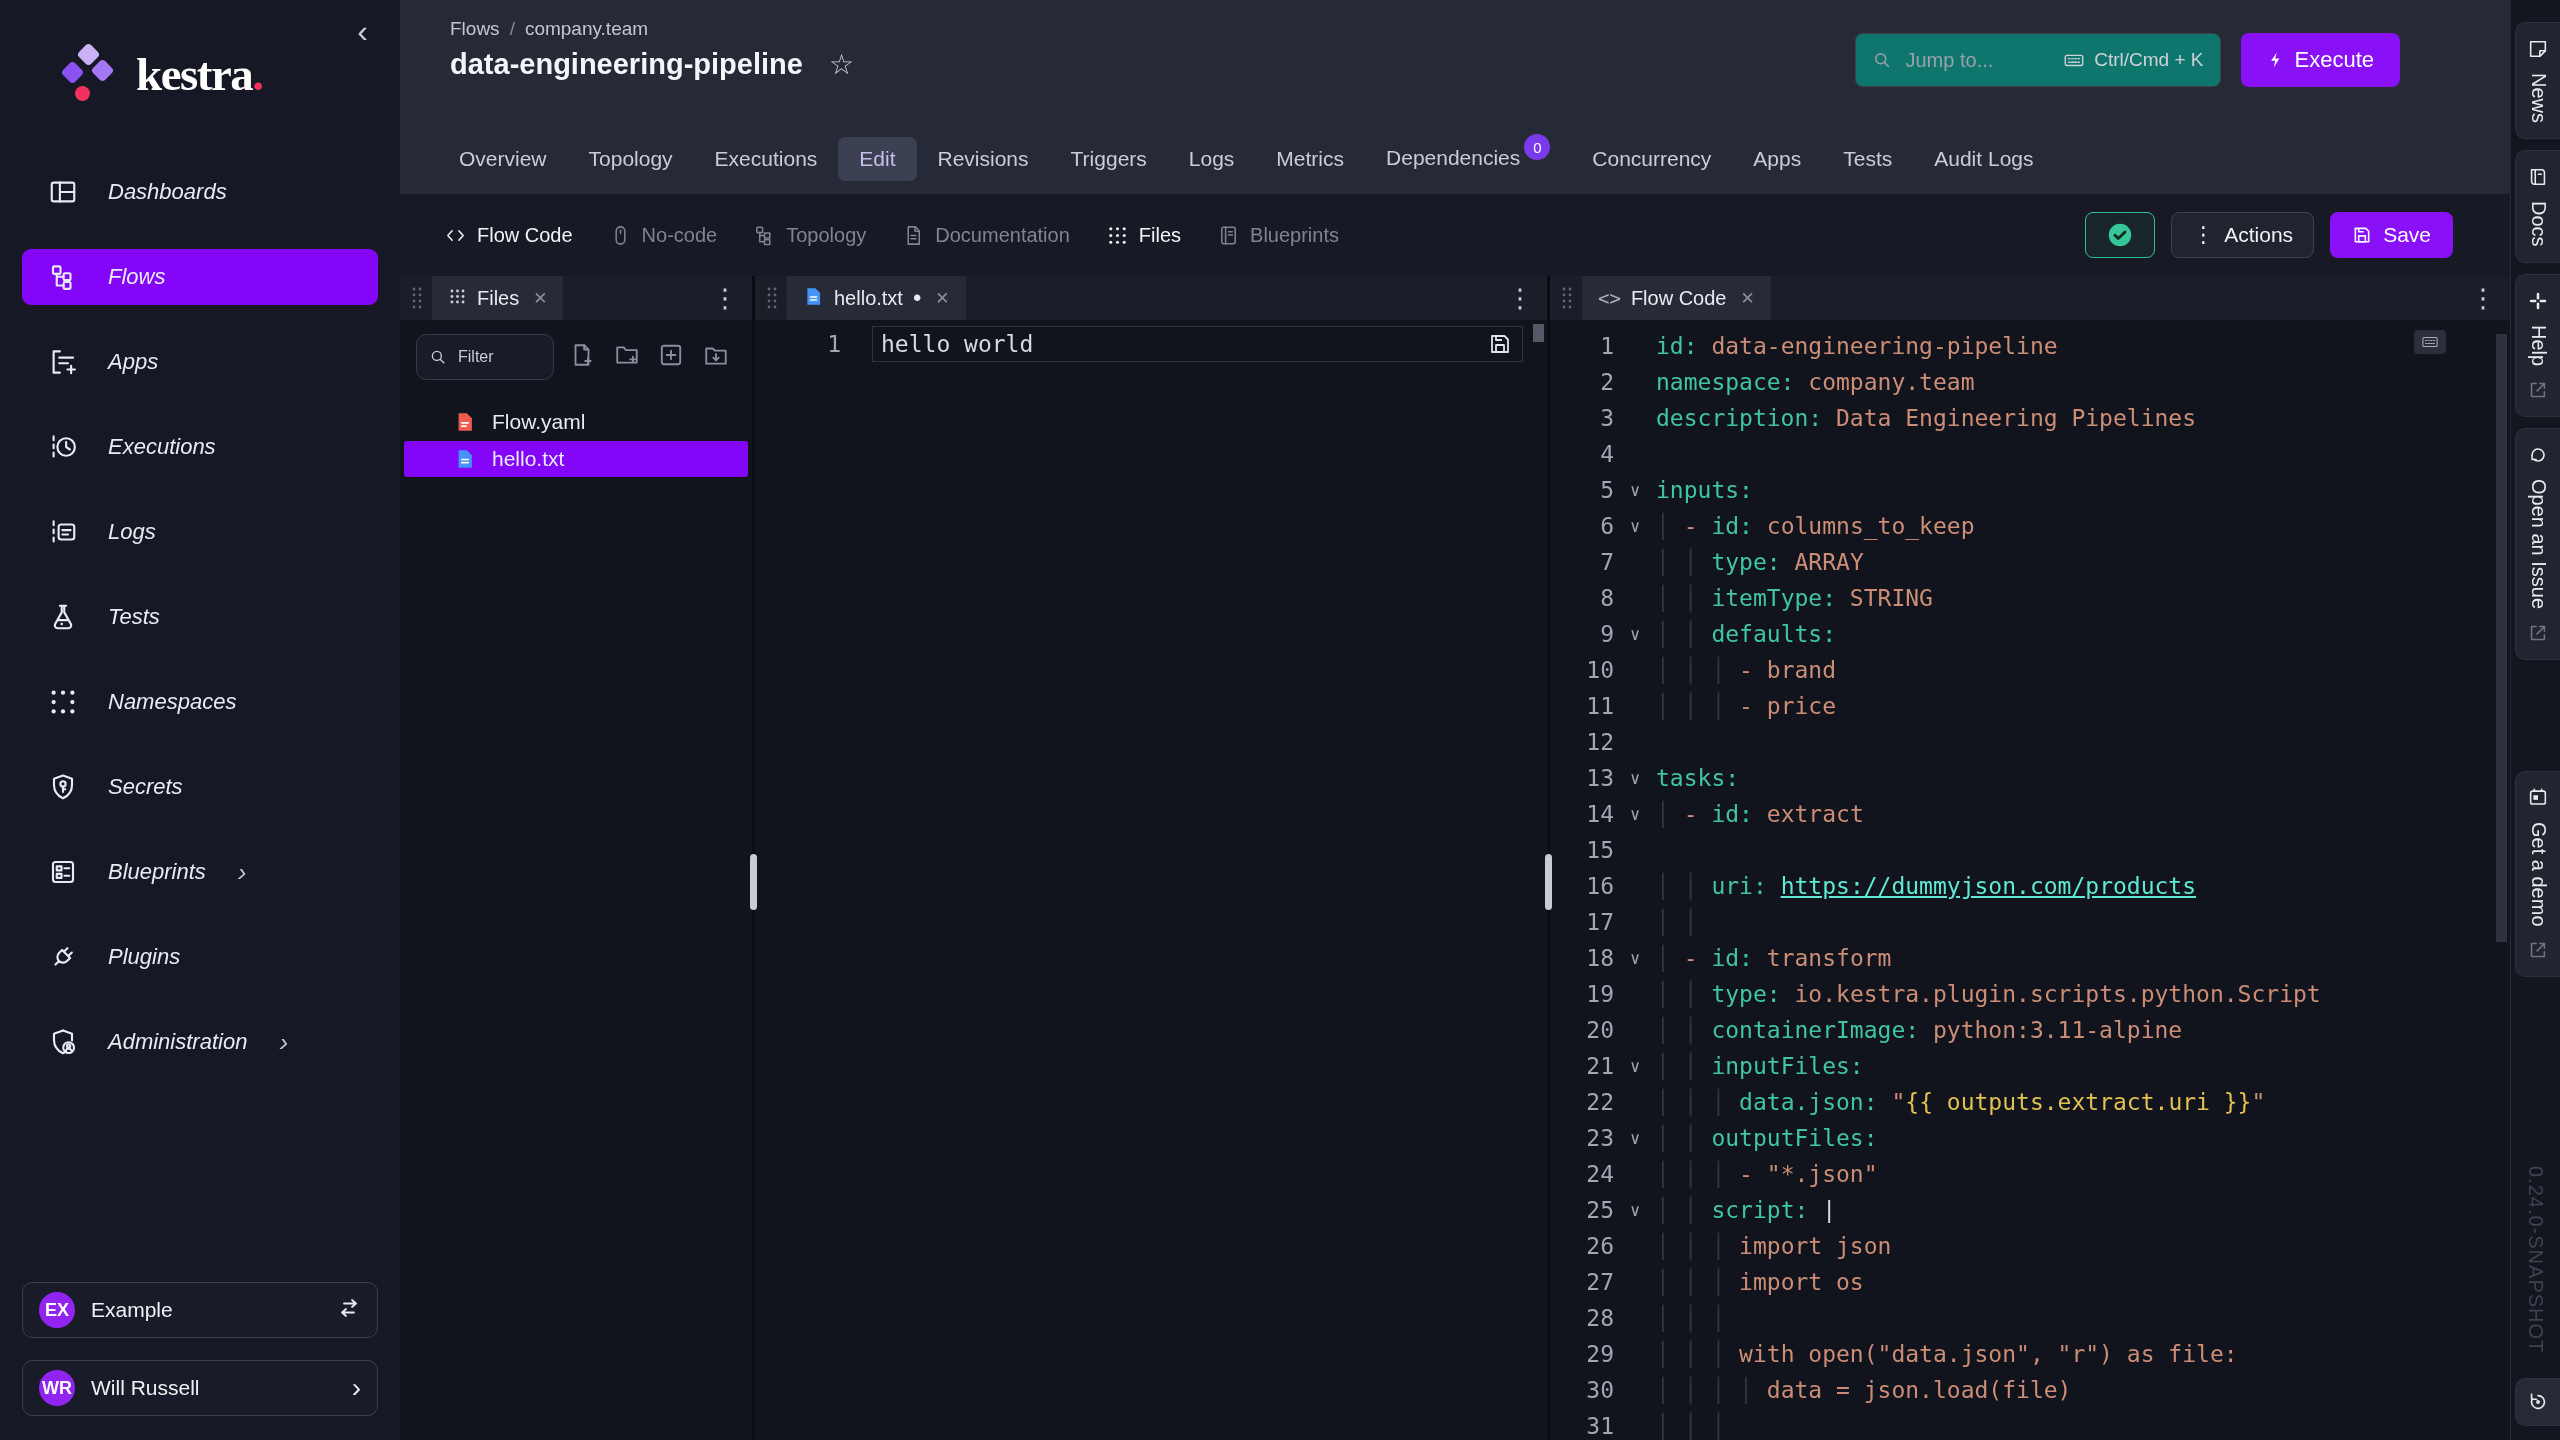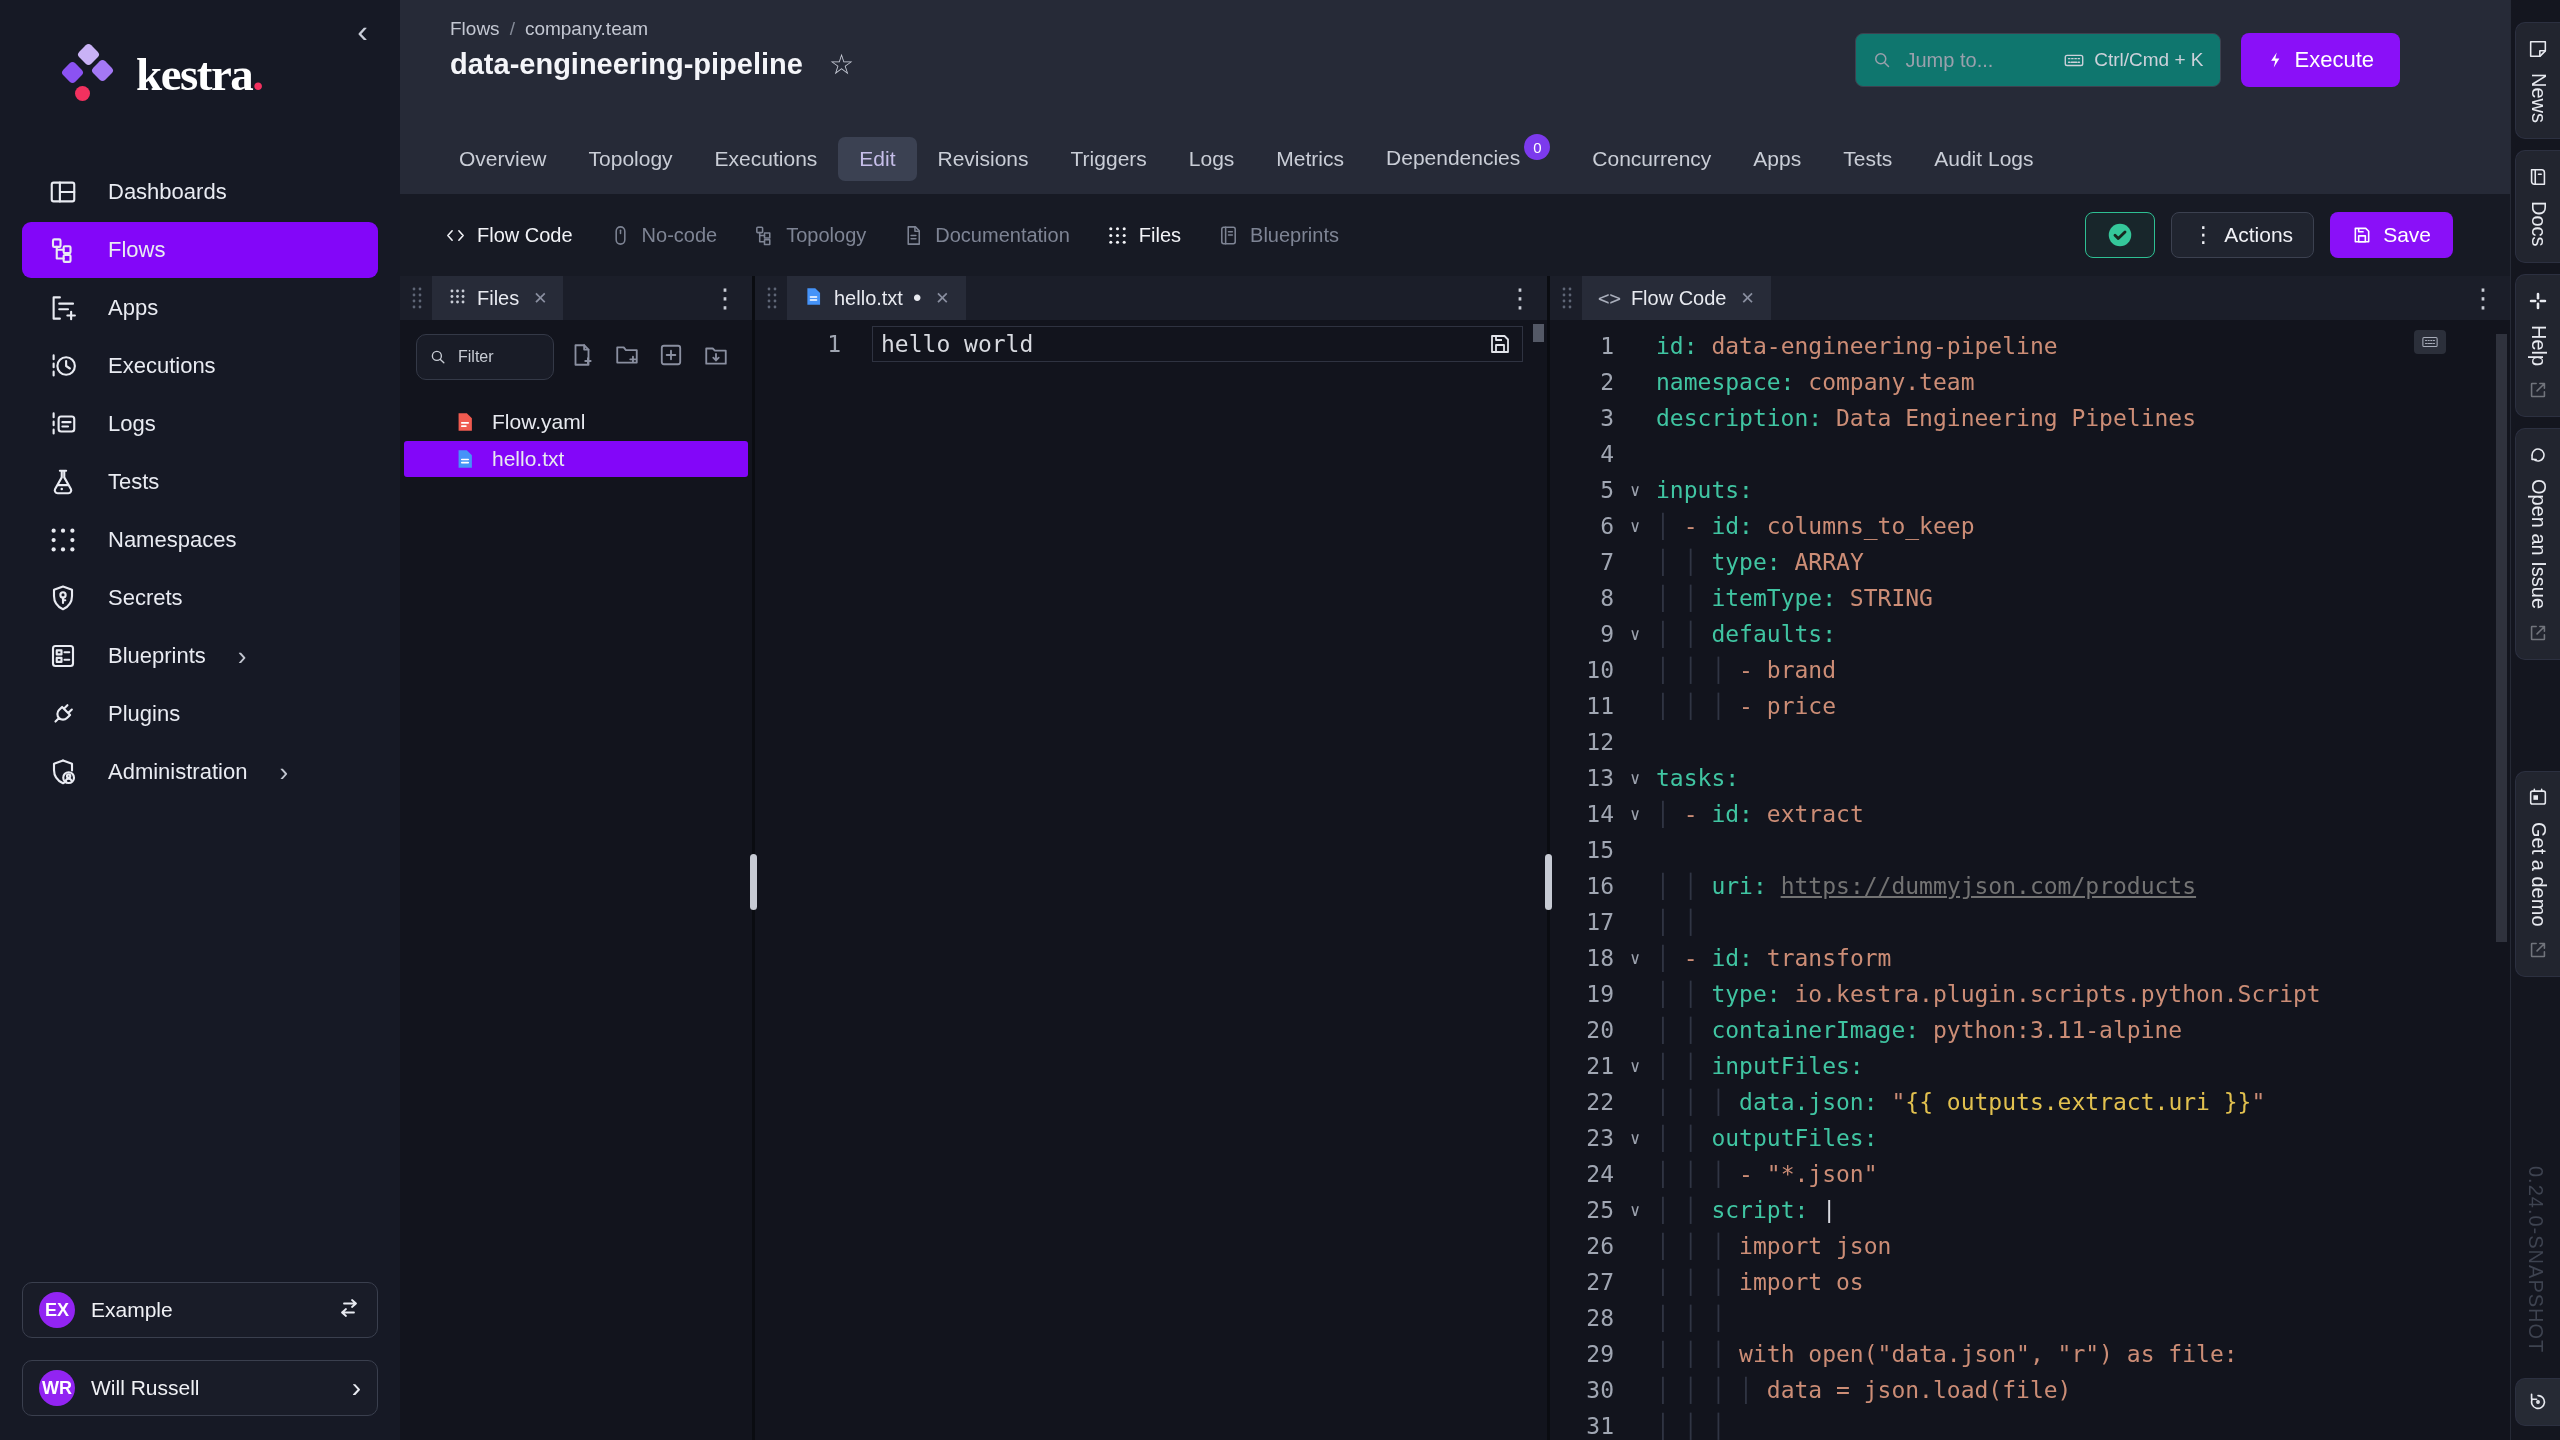--- a/index.html
+++ b/index.html
@@ -12,21 +12,21 @@
   .collapse-btn { position:absolute; top:14px; right:26px; color:#C9CDD8; font-size:32px; line-height:1; background:none; border:none; }
   .logo { display:flex; align-items:center; margin:42px 0 0 54px; gap:16px;font-family:Liberation Serif, serif; }
   .logo-mark { width:66px; height:64px; position:relative; flex:none; }
   .dmd { position:absolute; width:17px; height:17px; border-radius:4px; transform:rotate(45deg); }
   .dmd1 { left:26px; top:4px;  background:#C9B2F6; }
   .dmd2 { left:10px; top:22px; background:#8B52F2; }
   .dmd3 { left:40px; top:20px; background:#A478F5; }
   .logo-pink { position:absolute; left:21px; top:44px; width:15px; height:15px; border-radius:50%; background:#F2315F; }
   .logo-text { font-size:47px; font-weight:bold; color:#FFFFFF; letter-spacing:-1.5px; }
   .logo-period { color:#F2315F; }
-  nav.menu { margin-top:58px; padding:0 22px; display:flex; flex-direction:column; gap:2px; }
+  nav.menu { margin-top:58px; padding:0 22px; display:flex; flex-direction:column; gap:29px;font-style:italic; }
   .menu-item { height:56px; flex:none; border-radius:9px; display:flex; align-items:center; padding:0 26px; gap:30px; color:#E9EBF2; font-size:22px; }
   .menu-item.active { background:#8306F9; }
   .mi-icon { width:30px; height:30px; flex:none; }
   .mi-icon svg { width:30px; height:30px; stroke:currentColor; fill:none; stroke-width:1.7; stroke-linecap:round; stroke-linejoin:round; }
   .mi-icon svg .fl { fill:currentColor; stroke:none; }
   .menu-item .chev { margin-left:2px; color:#C2C6D0; font-size:26px; line-height:1; }
   .sidebar-bottom { margin-top:auto; padding:0 22px 24px; display:flex; flex-direction:column; gap:22px; }
   .acct-box { height:56px; border:1px solid #3A3F4E; border-radius:10px; background:#191C28; display:flex; align-items:center; padding:0 16px; gap:16px; }
   .avatar { width:36px; height:36px; border-radius:50%; background:#9224F2; color:#fff; font-size:18px; font-weight:bold; display:flex; align-items:center; justify-content:center; flex:none; }
   .acct-name { font-size:21px; color:#F0F1F5; flex:1; }
@@ -112,21 +112,21 @@
 
   
   .code-body { position:relative; flex:1; font-family:"DejaVu Sans Mono",monospace; font-size:23px; padding-top:8px; overflow:hidden; }
   .code-line { height:36px; display:flex; align-items:center; }
   .ln { width:64px; flex:none; text-align:right; color:#A0A6B2; }
   .fold { width:42px; flex:none; text-align:center; color:#9CA2AE; font-size:17px; }
   .lc { white-space:pre; color:#D8DAE0; padding-right:12px; }
   .lc.hl { background:rgba(116,124,140,.28); }
   .ck { color:#40C5A2; } .cv { color:#CC8D76; } .cw { color:#D8DAE0; }
   .cy { color:#E2C14F; } .cd { color:#5C6372; } .cg { color:#303544; }
-  .cu { color:#737373; text-decoration:underline; }
+  .cu { color:#5eead4; text-decoration:underline; }
   .kbd-float { position:absolute; top:10px; right:64px; color:#A8ADBA; background:#2B2F3A; border-radius:4px; padding:3px 5px; display:flex; }
   .kbd-float svg { stroke:#A8ADBA; fill:none; stroke-width:1.4; stroke-linecap:round; }
   .code-scroll { position:absolute; right:3px; top:14px; width:11px; height:608px; background:rgba(122,130,148,.28); }
 
   
   .rail { width:50px; flex:none; background:#14161F; border-left:1px solid #262A36; display:flex; flex-direction:column; align-items:flex-end; padding:22px 0 14px; gap:11px; }
   .rail-card { writing-mode:vertical-rl; display:inline-flex; align-items:center; gap:13px; padding:15px 0; background:#22252F; border:1px solid #2C3040; border-right:none; border-radius:10px 0 0 10px; color:#E8EAF0; font-size:20px; width:45px; }
   .rail-card svg { width:22px; height:22px; stroke:#E8EAF0; fill:none; stroke-width:1.7; stroke-linecap:round; stroke-linejoin:round; }
   .rail-card svg .fl { fill:#E8EAF0; stroke:none; }
   .rail-ext { opacity:.4; }

